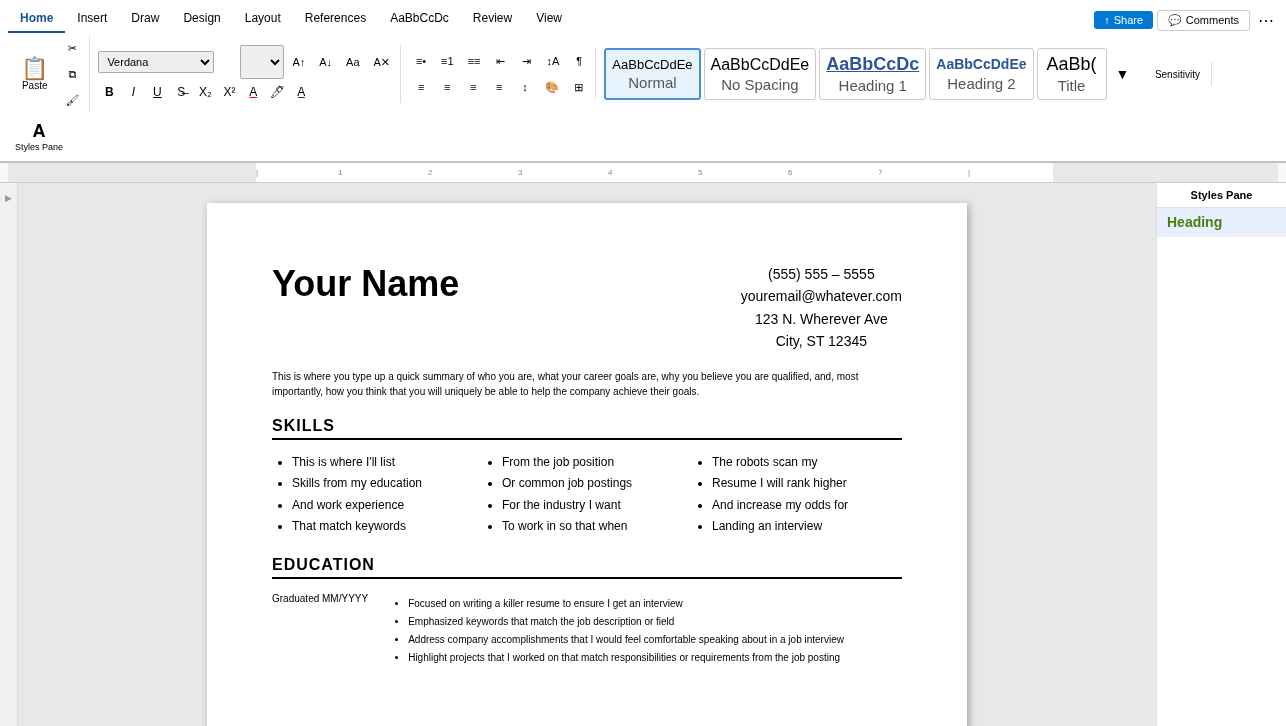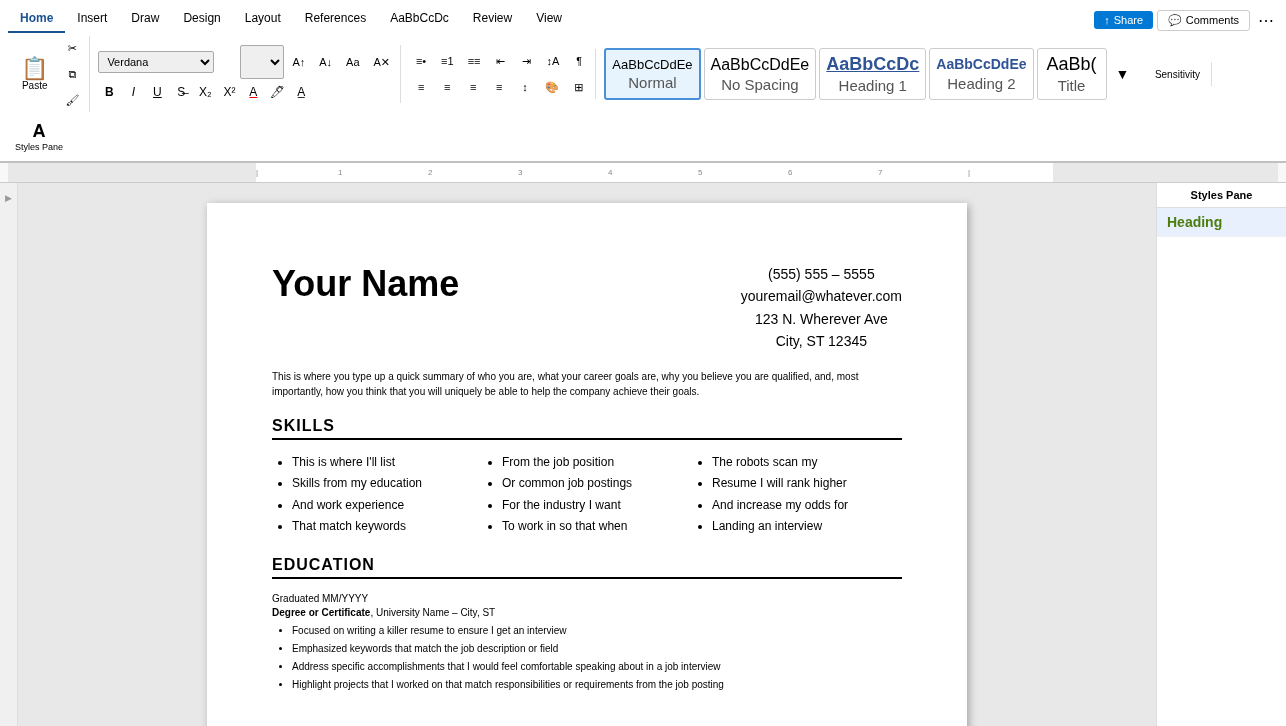--- a/index.html
+++ b/index.html
@@ -210,22 +210,22 @@
       margin-bottom: 10px;
     }
     .skills-col ul {
       list-style: disc;
       padding-left: 20px;
       font-size: 12px;
       line-height: 1.8;
     }
     .education-row {
       display: flex;
+      gap: 20px;
       font-size: 10px;
-      flex-direction: column;
     }
     .edu-date {
       min-width: 90px;
       line-height: 1.6;
     }
     .edu-detail {
       flex: 1;
     }
     .edu-detail .degree-title {
       font-weight: bold;
@@ -563,27 +563,24 @@
             <li>And increase my odds for</li>
             <li>Landing an interview</li>
           </ul>
         </div>
       </div>
 
       <div class="section-heading">EDUCATION</div>
       <div class="education-row">
         <div class="edu-date">Graduated MM/YYYY</div>
         <div class="edu-detail">
-          <div>
-            <span class="degree-title">Degree or Certificate</span><span>, University Name – City, ST</span>
-          </div>
           <ul>
             <li>Focused on writing a killer resume to ensure I get an interview</li>
             <li>Emphasized keywords that match the job description or field</li>
-            <li>Address specific accomplishments that I would feel comfortable speaking about in a job interview</li>
+            <li>Address company accomplishments that I would feel comfortable speaking about in a job interview</li>
             <li>Highlight projects that I worked on that match responsibilities or requirements from the job posting</li>
           </ul>
         </div>
       </div>
 
 
     </div>
   </div>
 
   <div class="styles-pane">

